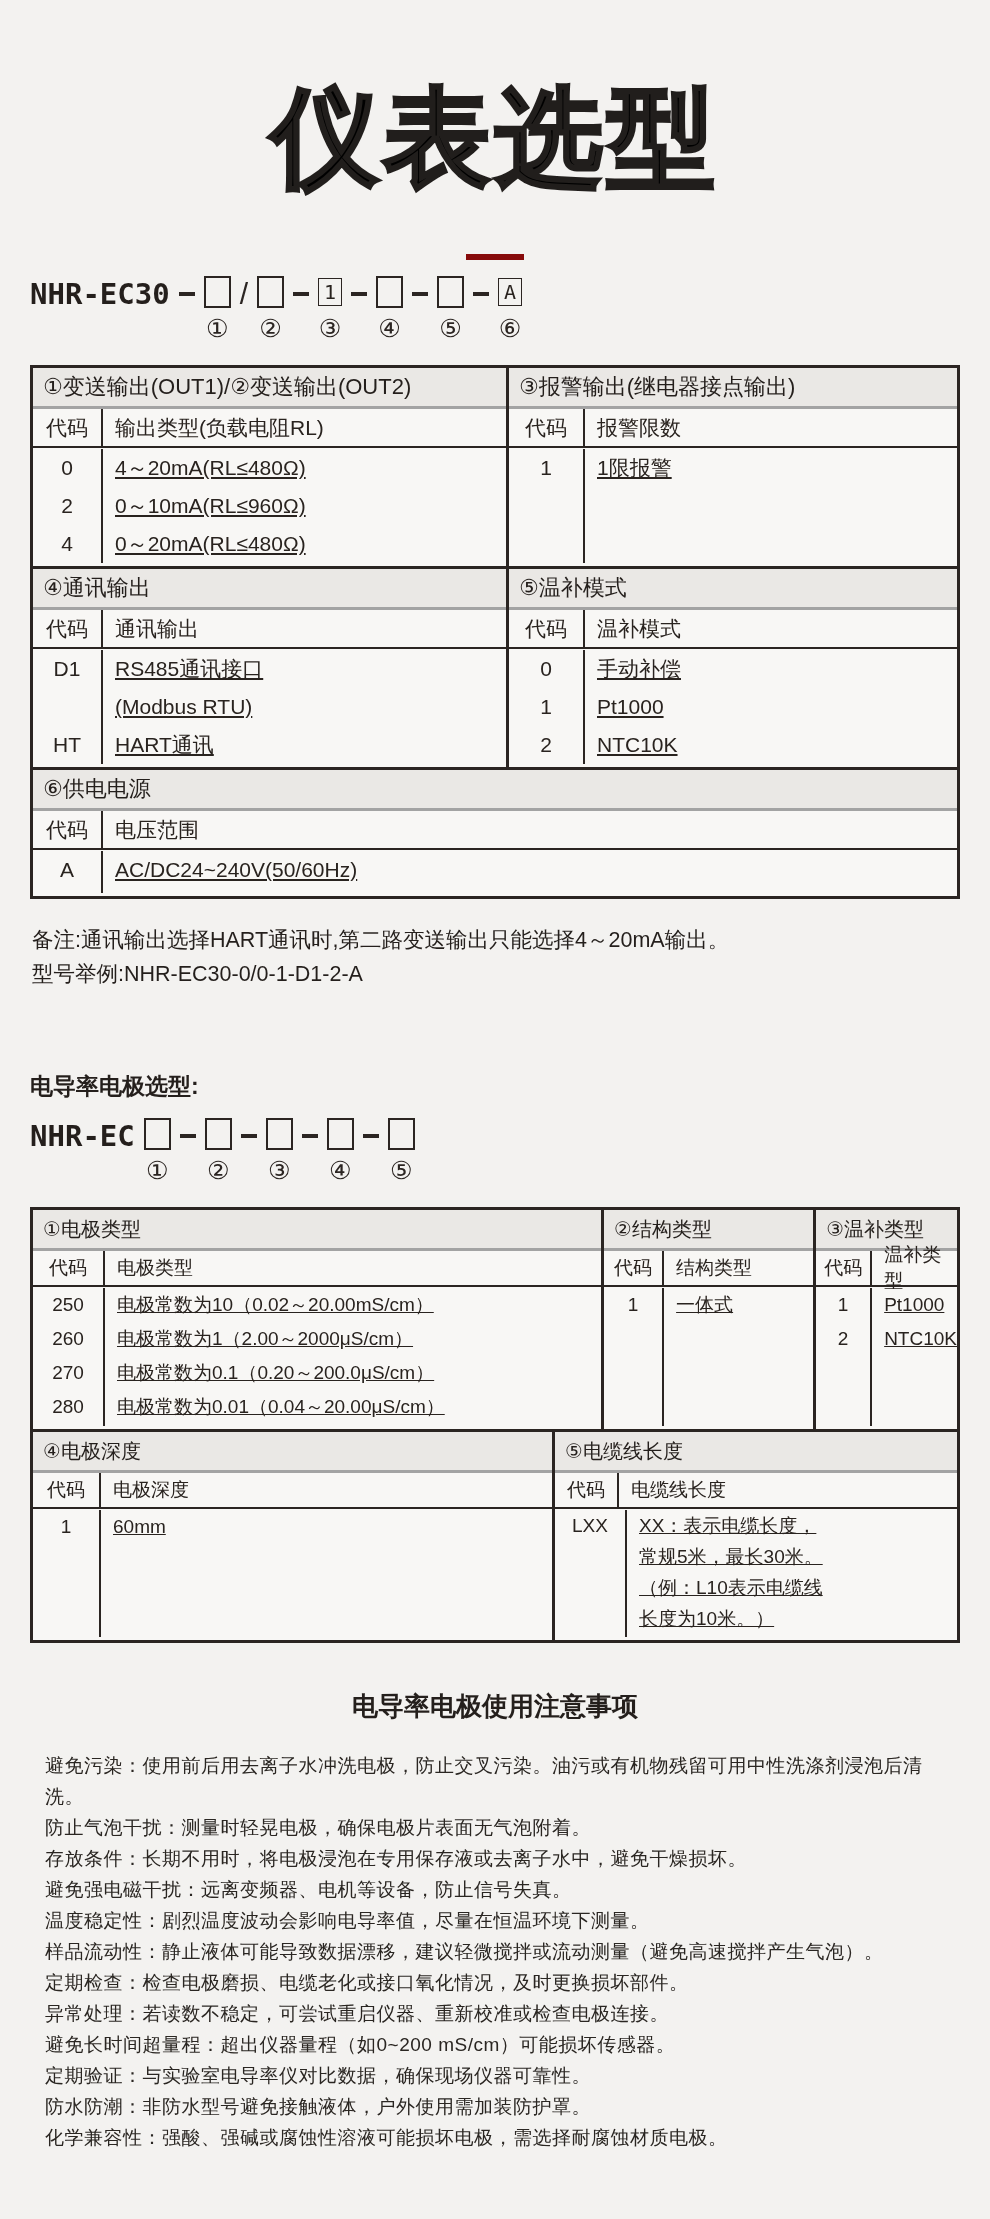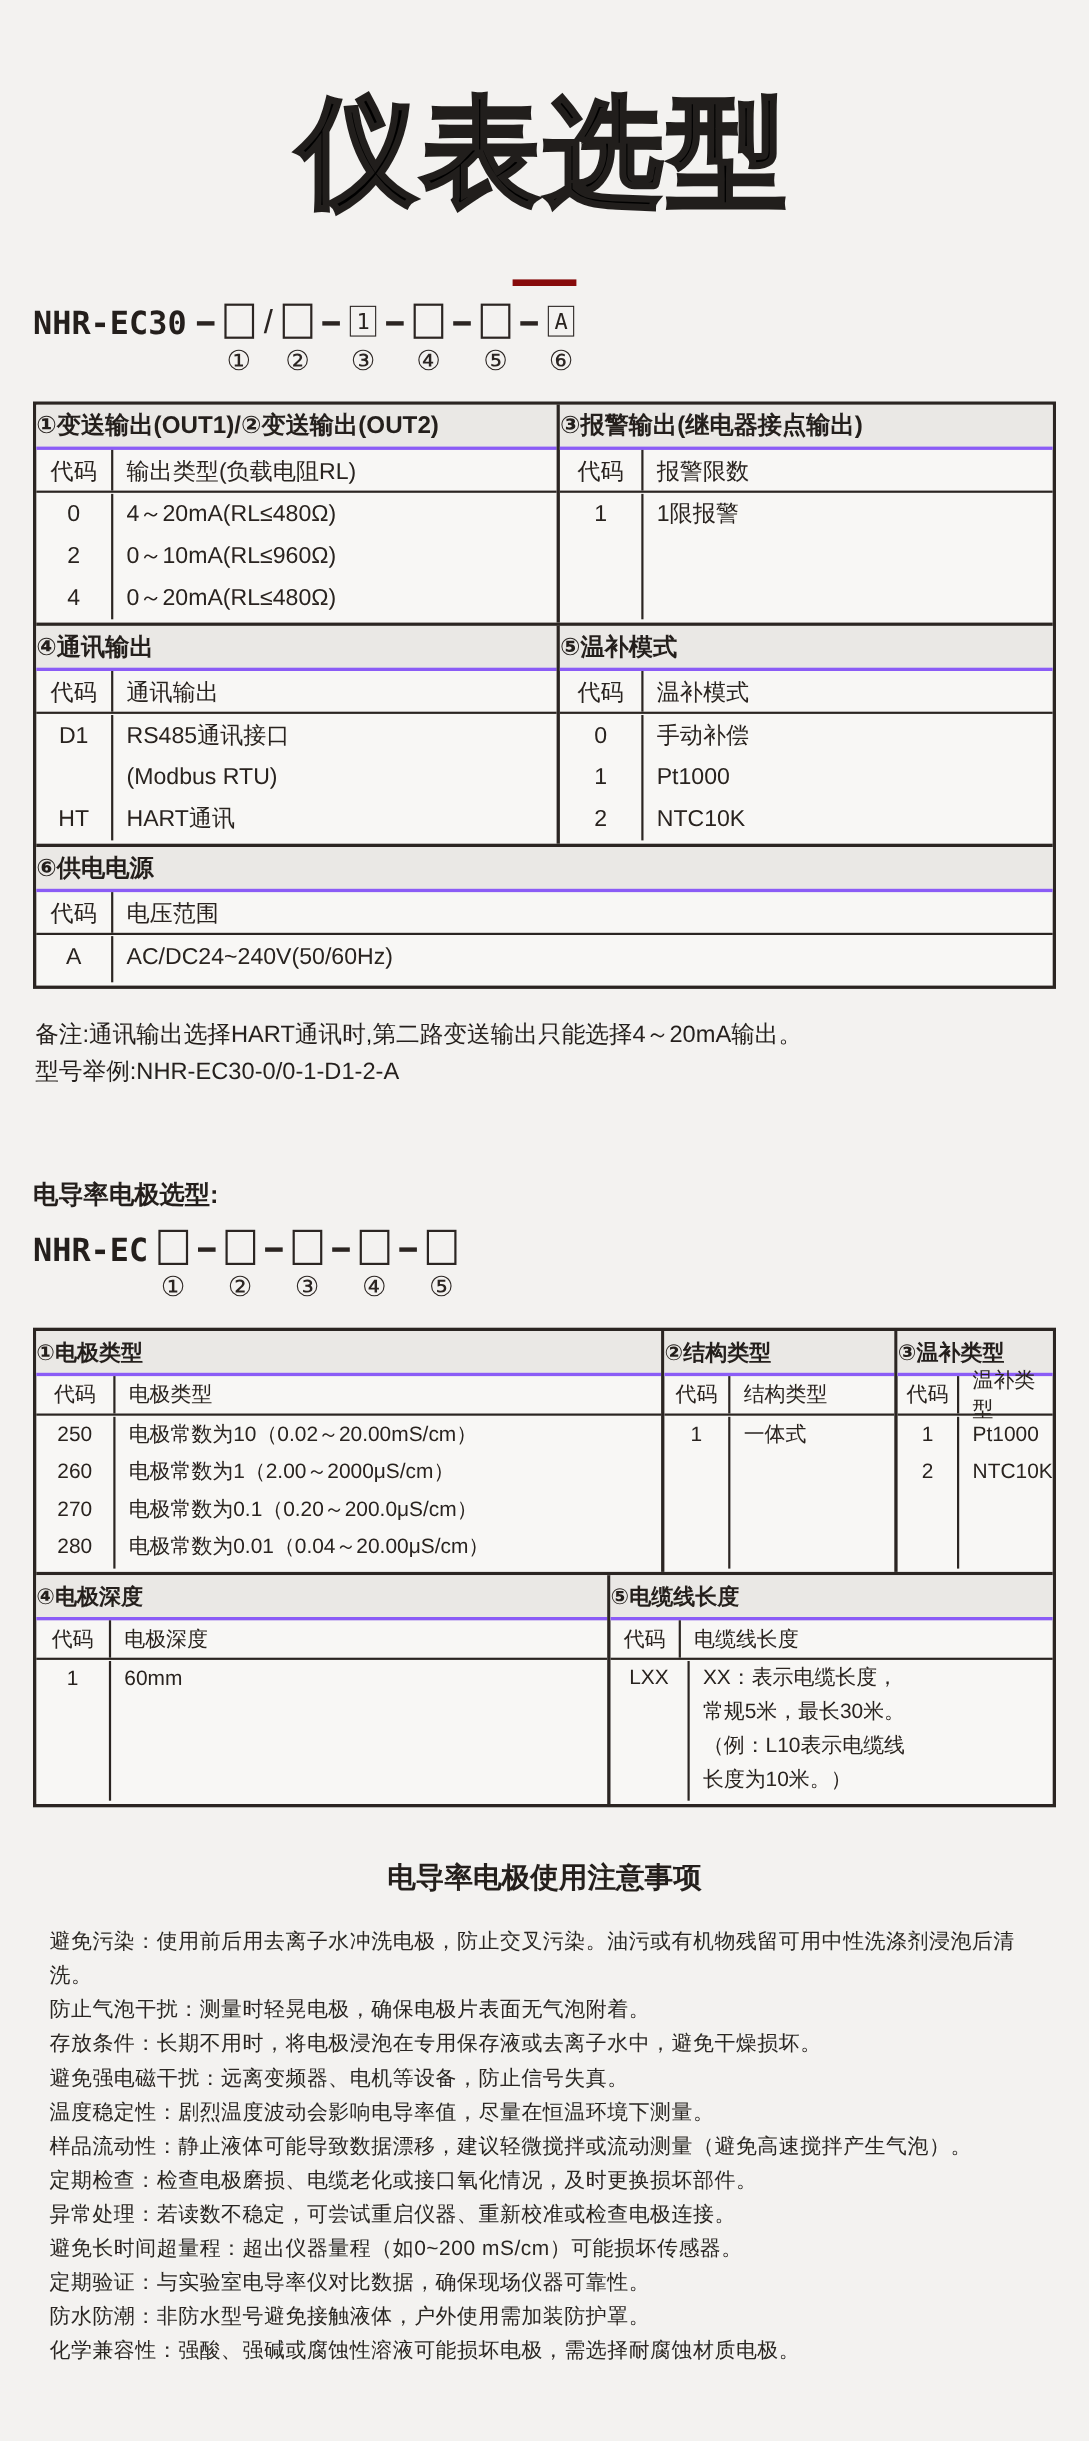--- a/index.html
+++ b/index.html
@@ -34,35 +34,35 @@
   .m-box.small{width:24px;height:28px;margin:2px 0;border-width:1.5px;}
   .m-circ{margin-top:7px;font-size:25px;line-height:26px;color:#2b2522;}
 
   
   .spec-table{width:930px;margin:24px 0 0 30px;border:3px solid #2b2522;
     box-sizing:border-box;background:#f8f7f5;}
   .trow{display:flex;}
   .trow + .trow{border-top:3px solid #2b2522;}
   .sec{box-sizing:border-box;}
   .sec + .sec{border-left:3px solid #2b2522;}
-  .sec-title{height:38px;display:flex;align-items:center;padding-left:0;
-    background:#eae8e5;border-bottom:3px solid #8b5cf6;
-    font-weight:700;font-size:22px;letter-spacing:0px;color:#241f1c;}
+  .sec-title{height:38px;display:flex;align-items:center;padding-left:10px;
+    background:#eae8e5;border-bottom:3px solid #a3a3a3;
+    font-weight:400;font-size:22px;letter-spacing:0px;color:#241f1c;}
   .t2 .sec-title{font-size:20px;}
   .sec-sub{display:flex;border-bottom:2px solid #2b2522;}
   .sec-sub > div{display:flex;align-items:center;}
   .code-col{justify-content:center;text-align:center;border-right:2px solid #2b2522;
     box-sizing:border-box;flex-shrink:0;}
   .desc-col{padding-left:12px;box-sizing:border-box;flex:1;}
   .t1 .sec-sub{height:37px;font-size:21px;}
   .t2 .sec-sub{height:34px;font-size:19px;}
   .sec-body{display:flex;}
   .sec-body .codes{display:flex;flex-direction:column;align-items:center;
     border-right:2px solid #2b2522;box-sizing:border-box;flex-shrink:0;}
-  .sec-body .descs{display:flex;flex-direction:column;padding-left:12px;flex:1;}
+  .sec-body .descs{display:flex;flex-direction:column;padding-left:12px;flex:1;text-decoration:underline;}
   .t1 .sec-body{font-size:21px;}
   .t2 .sec-body{font-size:19px;}
   .t1 .ln{line-height:38px;height:38px;white-space:nowrap;}
   .t2 .ln{line-height:34px;height:34px;white-space:nowrap;}
   .t2 .lncab{line-height:31px;height:31px;white-space:nowrap;}
   .body-pad{padding-top:1px;padding-bottom:3px;}
 
   
   .remark{margin:24px 0 0 32px;font-size:21.5px;line-height:34px;font-weight:500;color:#241f1c;}
 

